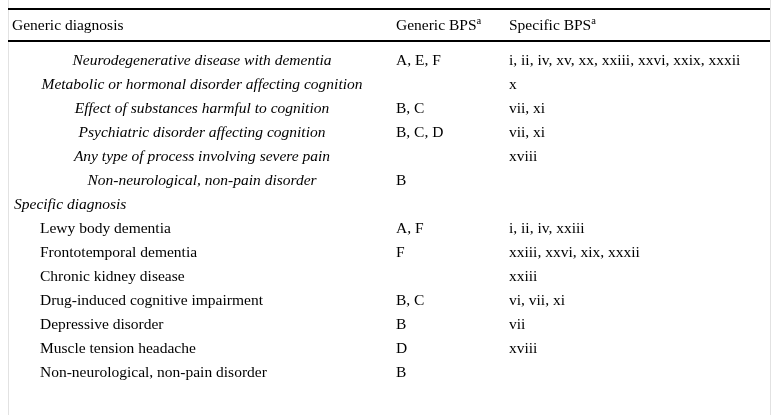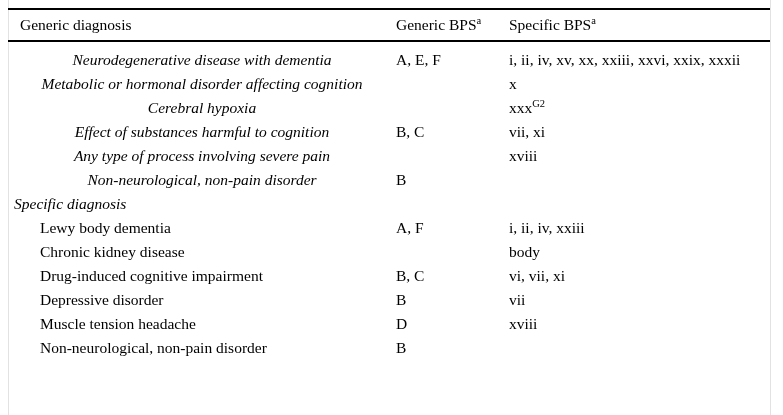--- a/index.html
+++ b/index.html
@@ -58,21 +58,21 @@
     padding: 0;
     font-size: 15.5px;
     line-height: 24px;
     font-weight: normal;
   }
 
   thead th {
     font-style: normal;
     height: 30px;
     line-height: 30px;
-    padding-left: 12px;
+    padding-left: 4px;
   }
   thead th.col2,
   thead th.col3 { padding-left: 6px; margin-top: 32px; }
 
   tbody td {
     height: 24px;
     padding-left: 6px;
   }
 
   
@@ -134,53 +134,58 @@
           <td class="col1">Neurodegenerative disease with dementia</td>
           <td class="col2">A, E, F</td>
           <td class="col3"><span>i, ii, iv, xv, xx, xxiii, xxvi, xxix, xxxii</span></td>
         </tr>
         <tr class="generic">
           <td class="col1">Metabolic or hormonal disorder affecting cognition</td>
           <td class="col2"></td>
           <td class="col3"><span>x</span></td>
         </tr>
         <tr class="generic">
-          <td class="col1">Cerebral hypoxia</td>
-          <td class="col2"></td>
-          <td class="col3"><span>xxx</span><sup>G2</sup></td>
-        </tr>
-        <tr class="generic">
           <td class="col1">Effect of substances harmful to cognition</td>
           <td class="col2">B, C</td>
           <td class="col3"><span>vii, xi</span></td>
         </tr>
         <tr class="generic">
+          <td class="col1">Psychiatric disorder affecting cognition</td>
+          <td class="col2">B, C, D</td>
+          <td class="col3"><span>vii, xi</span></td>
+        </tr>
+        <tr class="generic">
           <td class="col1">Any type of process involving severe pain</td>
           <td class="col2"></td>
           <td class="col3"><span>xviii</span></td>
         </tr>
         <tr class="generic">
           <td class="col1">Non-neurological, non-pain disorder</td>
           <td class="col2">B</td>
           <td class="col3"><span></span></td>
         </tr>
         <tr class="section">
           <td class="col1">Specific diagnosis</td>
           <td class="col2"></td>
           <td class="col3"><span></span></td>
         </tr>
         <tr class="specific">
           <td class="col1">Lewy body dementia</td>
           <td class="col2">A, F</td>
           <td class="col3"><span>i, ii, iv, xxiii</span></td>
         </tr>
         <tr class="specific">
+          <td class="col1">Frontotemporal dementia</td>
+          <td class="col2">F</td>
+          <td class="col3"><span>xxiii, xxvi, xix, xxxii</span></td>
+        </tr>
+        <tr class="specific">
           <td class="col1">Chronic kidney disease</td>
           <td class="col2"></td>
-          <td class="col3"><span>body</span></td>
+          <td class="col3"><span>xxiii</span></td>
         </tr>
         <tr class="specific">
           <td class="col1">Drug-induced cognitive impairment</td>
           <td class="col2">B, C</td>
           <td class="col3"><span>vi, vii, xi</span></td>
         </tr>
         <tr class="specific">
           <td class="col1">Depressive disorder</td>
           <td class="col2">B</td>
           <td class="col3"><span>vii</span></td>

